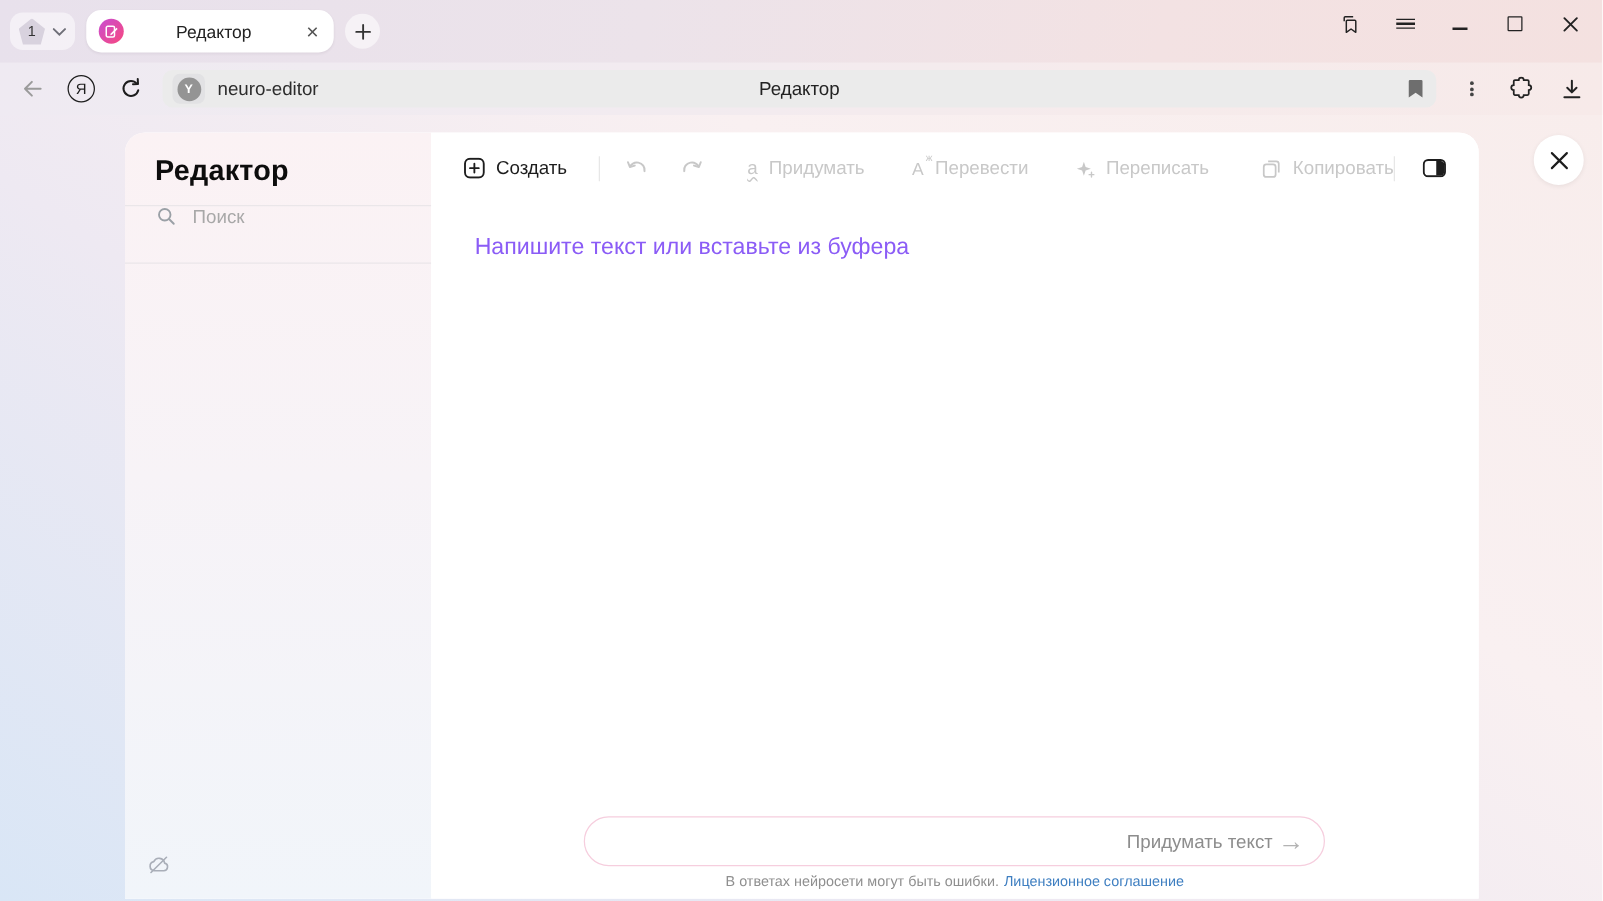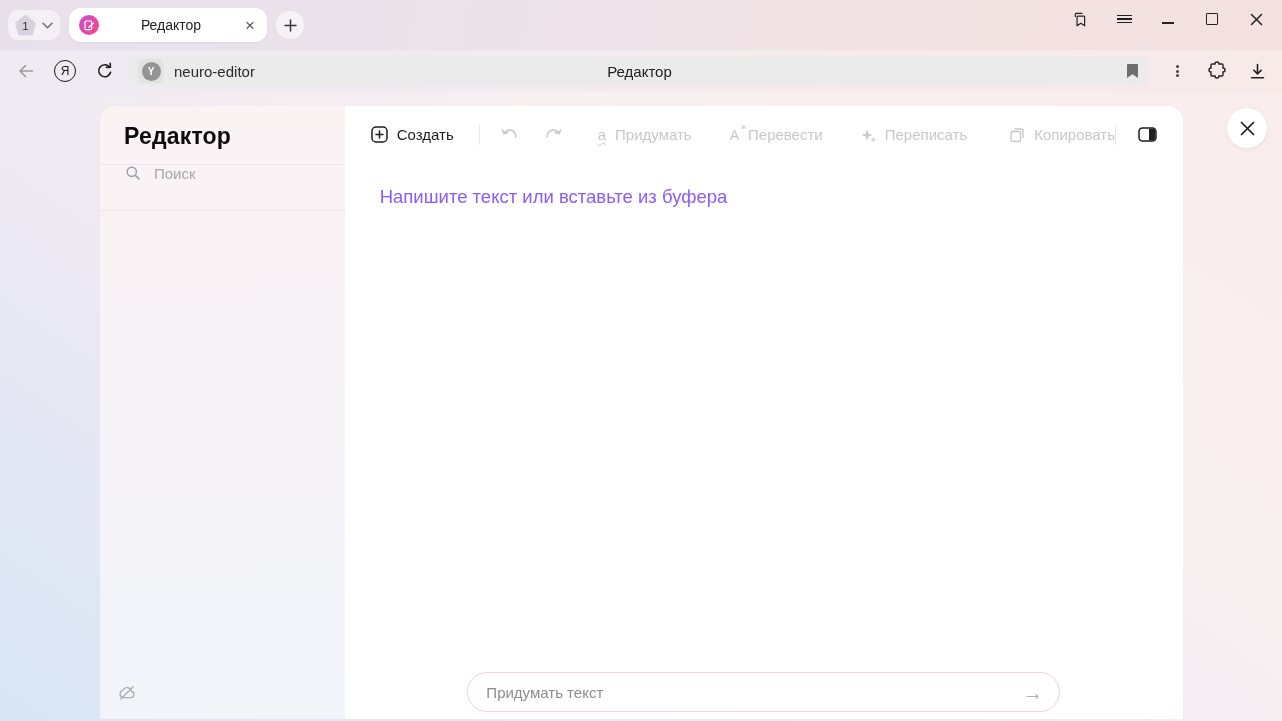--- a/index.html
+++ b/index.html
@@ -91,21 +91,21 @@
   .m-auto { margin-left:auto; }
 
   .editor { flex:1; padding:23px 35px 0; }
   .editor-ph { font-size:18.5px; color:#8b5cf6; }
 
   .prompt-area { position:absolute; left:0; right:0; bottom:0; display:flex; flex-direction:column;
     align-items:center; padding-bottom:7px; }
   .prompt { width:593px; height:40px; background:#fff; border:1px solid #f6cede; border-radius:20px;
     display:flex; align-items:center; padding:0 12px 0 18px; }
   .prompt input { flex:1; border:none; outline:none; font-size:15px; color:#15803d; background:transparent;
-    font-family:"Liberation Sans", sans-serif; }
+    font-family:"Liberation Sans", sans-serif;text-align:right; }
   .prompt input::placeholder { color:#8d8d8d; }
   .send { font-size:21px; color:#b3b3b3; padding:0 4px; line-height:1; }
   .disclaimer { margin-top:7px; font-size:11.5px; color:#8f8f8f; }
   .disclaimer a { color:#3f7fc1; text-decoration:none; margin-left:4px; }
 
   .page-close { position:absolute; left:1227px; top:16px; width:40px; height:40px; border-radius:50%;
     background:#fff; box-shadow:0 1px 4px rgba(0,0,0,0.07); display:flex; align-items:center;
     justify-content:center; color:#1d1d1d; }
 </style>
 </head>
@@ -310,20 +310,23 @@
 
         <div class="editor">
           <div class="editor-ph">Напишите текст или вставьте из буфера</div>
         </div>
 
         <div class="prompt-area">
           <div class="prompt">
             <input type="text" placeholder="Придумать текст" style="">
             <span class="send">→</span>
           </div>
+          <div class="disclaimer">
+            <span>В ответах нейросети могут быть ошибки.</span><a href="#">Лицензионное соглашение</a>
+          </div>
         </div>
       </div>
     </div>
 
     <div class="page-close">
       <svg width="17" height="17" viewBox="0 0 17 17">
         <path d="M2.5 2.5 L14.5 14.5 M14.5 2.5 L2.5 14.5" stroke="#1d1d1d" stroke-width="1.7" stroke-linecap="round"></path>
       </svg>
     </div>
   </div>

